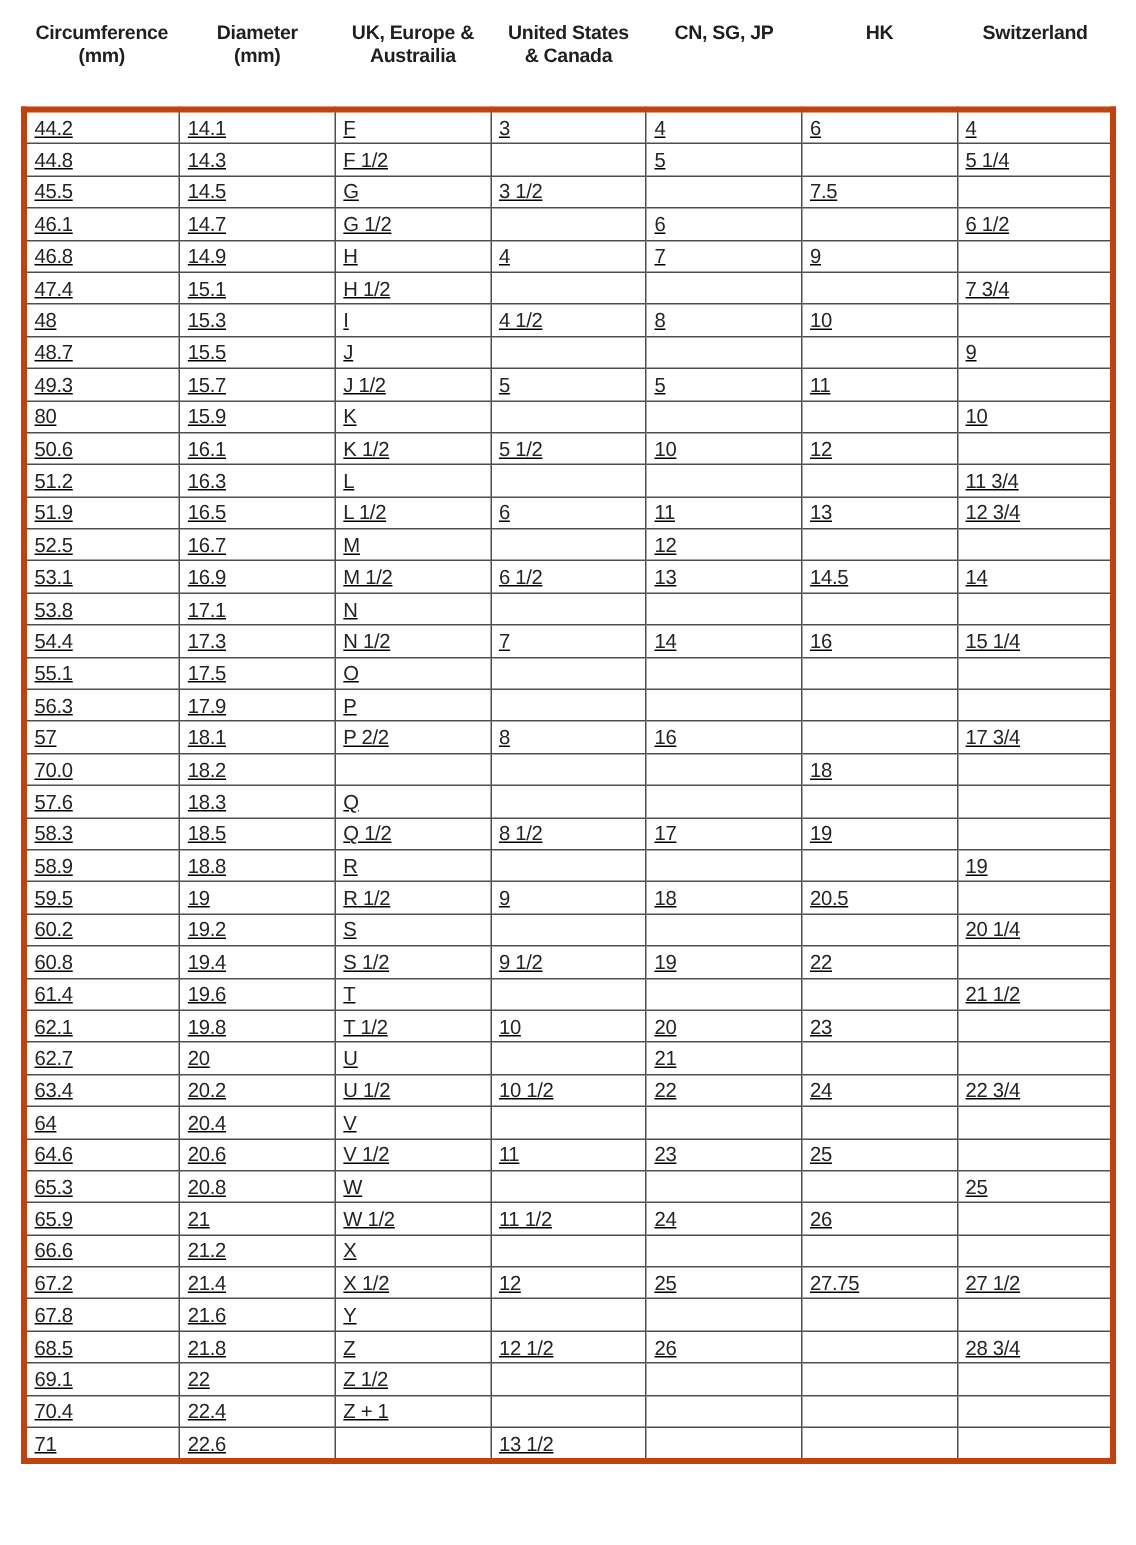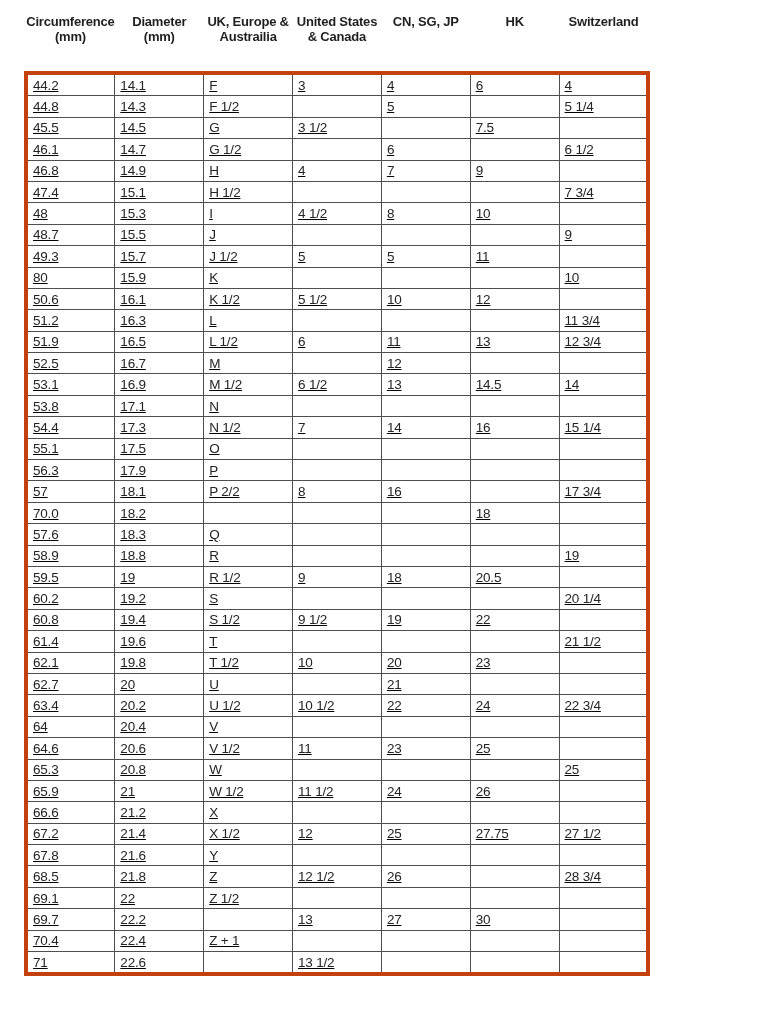--- a/index.html
+++ b/index.html
@@ -10,23 +10,23 @@
   .page {
     position: relative;
     width: 757px;
     height: 1030px;
     background: #ffffff;
     font-family: "Liberation Sans", sans-serif;
     overflow: hidden;
   }
   table.ring-table {
     position: absolute;
-    left: 24px;
+    left: 14px;
     top: 0;
-    width: 626px;
+    width: 730px;
     border-collapse: collapse;
     table-layout: fixed;
   }
   thead th {
     border: none;
     font-size: 13px;
     font-weight: bold;
     color: #1f1f1f;
     text-align: center;
     vertical-align: top;
@@ -268,20 +268,29 @@
         <tr>
           <td>57.6</td>
           <td>18.3</td>
           <td>Q</td>
           <td></td>
           <td></td>
           <td></td>
           <td></td>
         </tr>
         <tr>
+          <td>58.3</td>
+          <td>18.5</td>
+          <td>Q 1/2</td>
+          <td>8 1/2</td>
+          <td>17</td>
+          <td>19</td>
+          <td></td>
+        </tr>
+        <tr>
           <td>58.9</td>
           <td>18.8</td>
           <td>R</td>
           <td></td>
           <td></td>
           <td></td>
           <td>19</td>
         </tr>
         <tr>
           <td>59.5</td>
@@ -421,29 +430,20 @@
         <tr>
           <td>69.1</td>
           <td>22</td>
           <td>Z 1/2</td>
           <td></td>
           <td></td>
           <td></td>
           <td></td>
         </tr>
         <tr>
-          <td>69.7</td>
-          <td>22.2</td>
-          <td></td>
-          <td>13</td>
-          <td>27</td>
-          <td>30</td>
-          <td></td>
-        </tr>
-        <tr>
           <td>70.4</td>
           <td>22.4</td>
           <td>Z + 1</td>
           <td></td>
           <td></td>
           <td></td>
           <td></td>
         </tr>
         <tr>
           <td>71</td>

